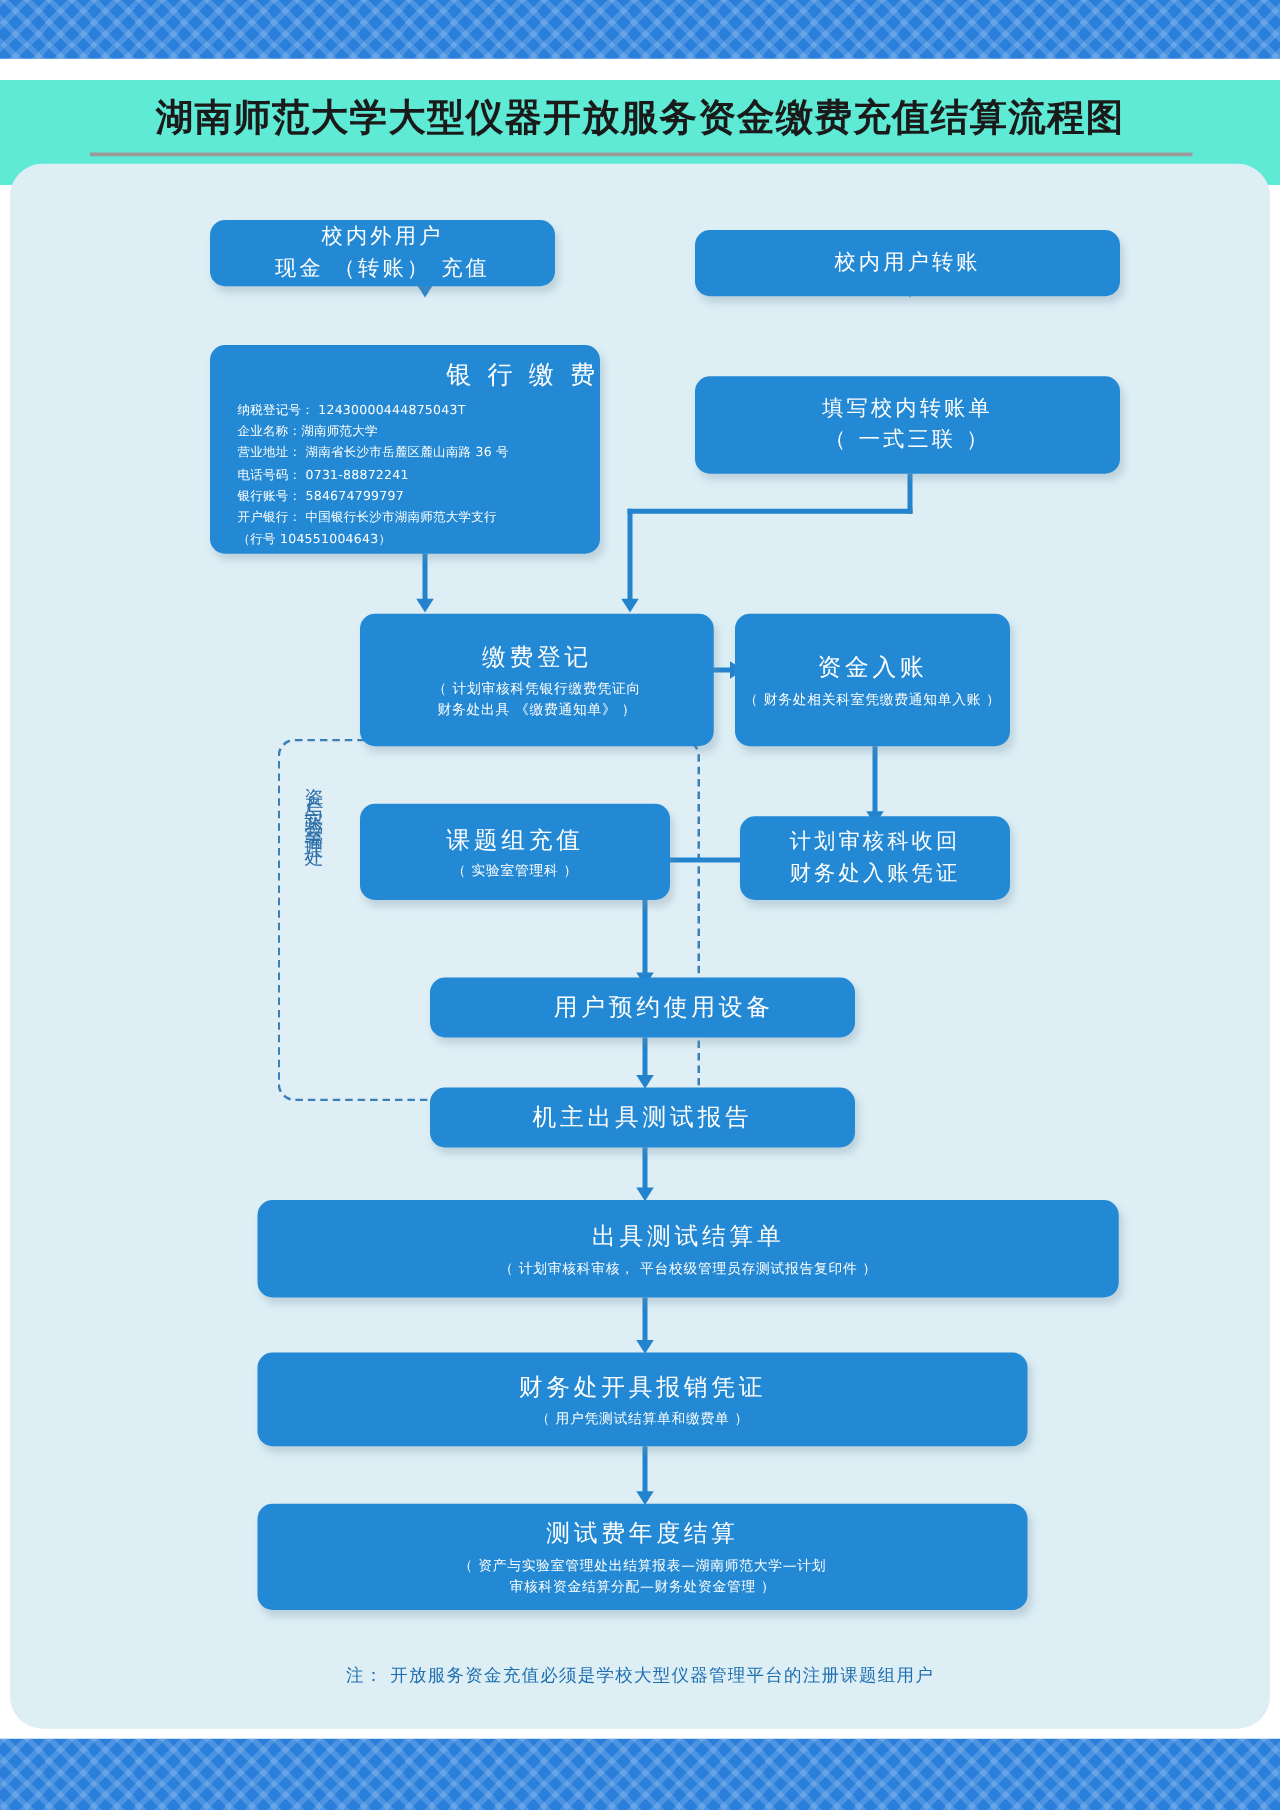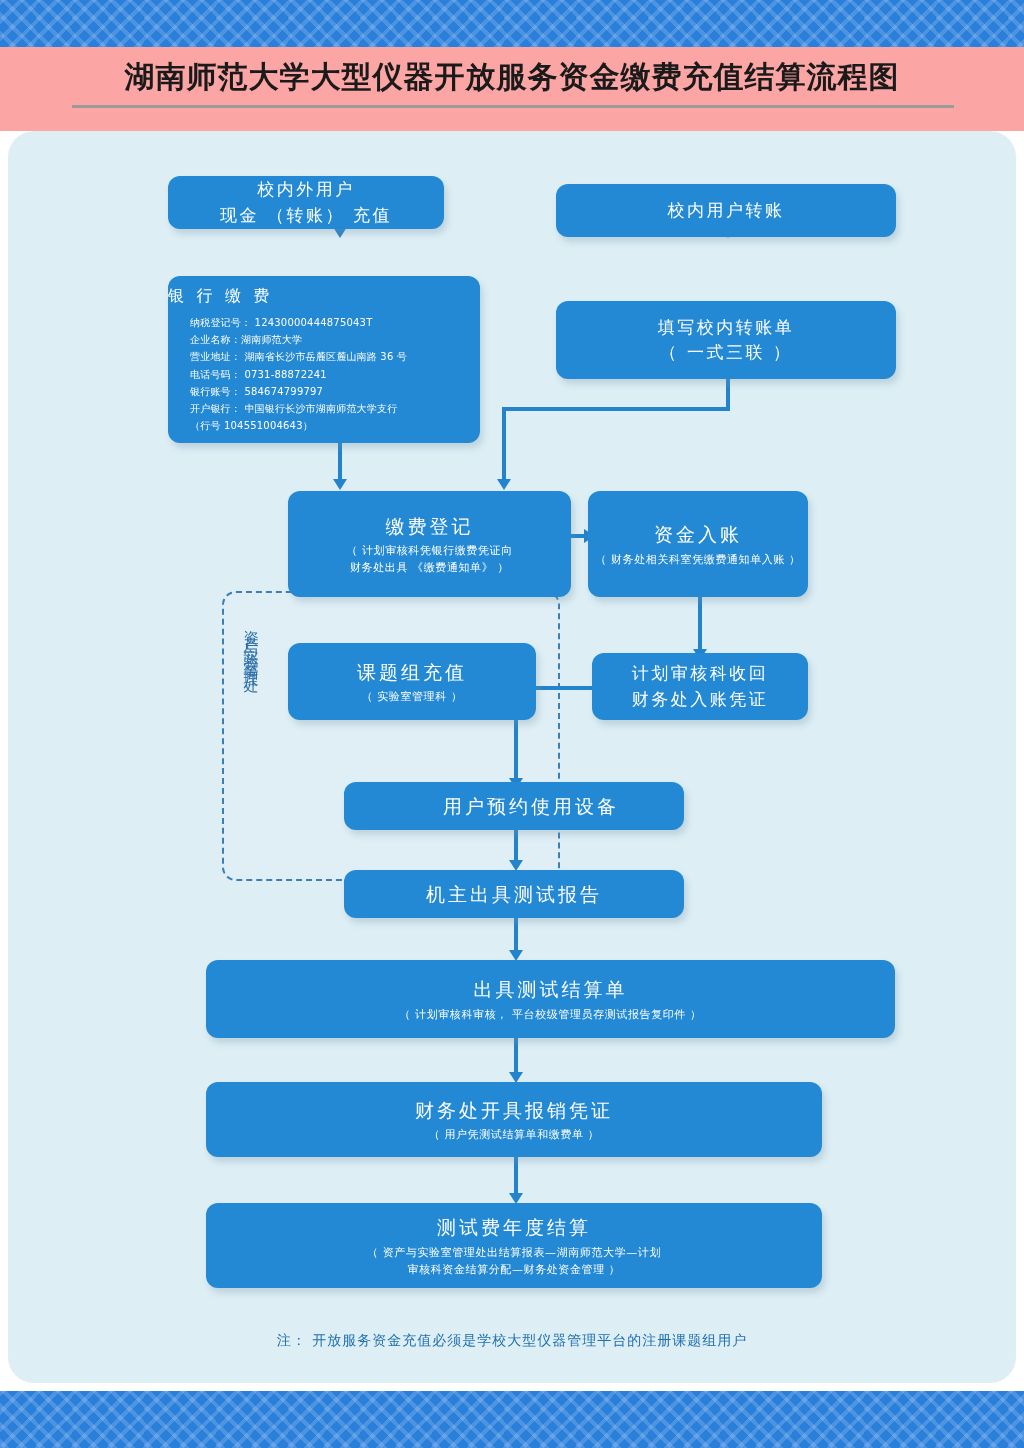--- a/index.html
+++ b/index.html
@@ -33,23 +33,23 @@
         rgba(255,255,255,0.16) 13px, rgba(255,255,255,0.16) 17px,
         rgba(255,255,255,0.00) 17px, rgba(255,255,255,0.00) 26px);
     background-size: 36px 36px, 36px 36px;
   }
   #band-top    { top: 0;     height: 47px; }
   #band-bottom { top: 1391px; height: 57px; }
 
   
   #title-wrap {
     position: absolute;
-    left: 0; top: 47px;
+    left: 0; top: 64px;
     width: 1024px; height: 84px;
-    background: #fca5a5;
+    background: #5eead4;
   }
   #page-title {
     position: absolute;
     left: 0; top: 10px;
     width: 1024px;
     text-align: center;
     font-family: "DejaVu Sans", sans-serif;
     font-weight: bold;
     font-size: 30px;
     letter-spacing: 1px;
@@ -102,25 +102,25 @@
     white-space: pre-line;
   }
 
   
   #box-bank {
     align-items: stretch;
     justify-content: flex-start;
     padding: 10px 0 10px 0;
   }
   #box-bank .bank-title {
-    text-align: left;
-    font-size: 16px;
+    text-align: right;
+    font-size: 20px;
     letter-spacing: 4px;
     margin-bottom: 7px;
-    font-family: Liberation Sans, sans-serif;
+    font-family: Liberation Serif, serif;
   }
   #box-bank .bank-lines {
     font-size: 10px;
     line-height: 1.72;
     letter-spacing: 0.2px;
     padding-left: 22px;
     text-align: left;
     white-space: pre-line;
     font-family: "DejaVu Sans", sans-serif;
   }

